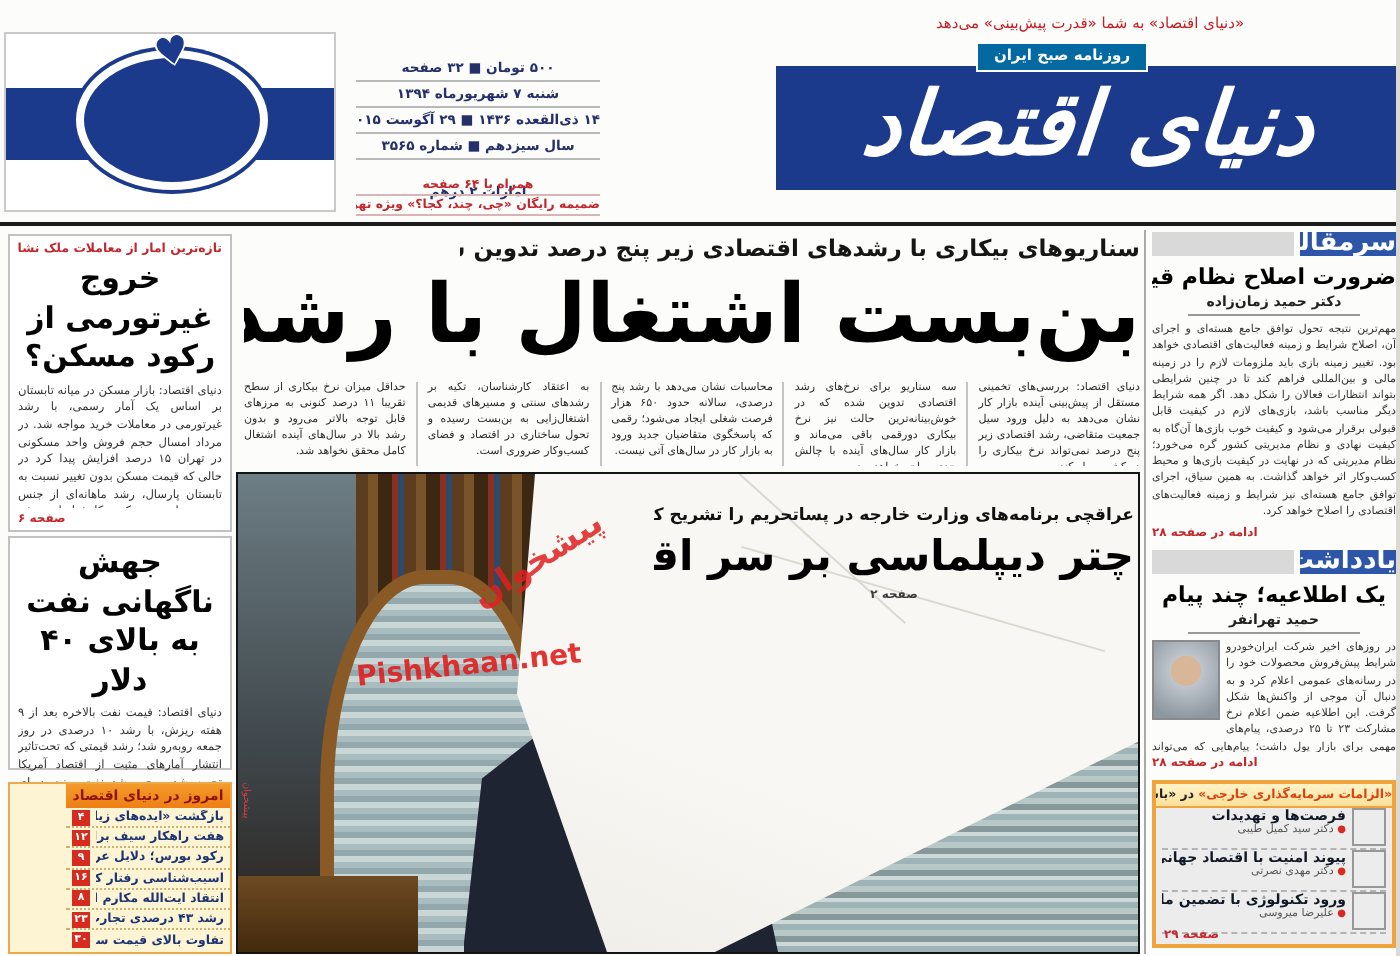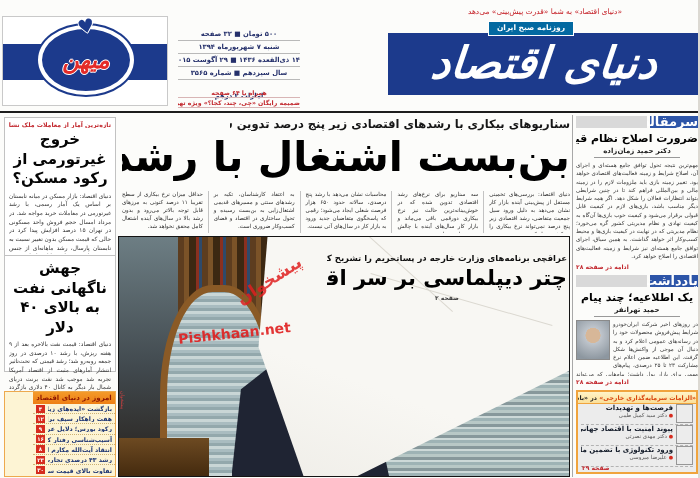--- a/index.html
+++ b/index.html
@@ -101,21 +101,21 @@
   .ph-caption { left:1px; bottom:28%; writing-mode:vertical-rl; font-size:5px;
     color:#d04040; z-index:6; }
   .photo-story { top:16px; right:2px; width:240px; text-align:center; z-index:7; }
   .ps-kicker { font-size:8.5px; font-weight:bold; color:#101010; white-space:nowrap; overflow:hidden; }
   .ps-headline { font-size:21px; font-weight:bold; color:#000; margin-top:3px; white-space:nowrap; overflow:hidden; }
   .ps-page { font-size:6px; font-weight:bold; color:#3c3c3c; margin-top:4px; }
 
   
   .lbox { left:4px; width:112px; background:#fff; border:1px solid #c2c2c2; padding:3px 4px; }
   .box-housing { top:117px; height:149px; }
-  .box-oil { top:255px; height:117px; }
+  .box-oil { top:268px; height:117px; }
   .kicker-red { font-size:6.2px; font-weight:bold; color:#c2272d; text-align:center;
     margin-bottom:2px; white-space:nowrap; overflow:hidden; }
   .box-headline { font-size:15px; font-weight:bold; text-align:center; color:#050505;
     line-height:1.3; margin-bottom:3px; }
   .box-body { font-size:5.8px; line-height:1.5; text-align:justify; color:#333; overflow:hidden; }
   .bb-housing { height:62px; }
   .bb-oil { height:60px; }
   .page-ref { font-size:6px; font-weight:bold; color:#c2272d; text-align:left; margin-top:2px; }
 
   .today { left:4px; top:391px; width:112px; height:86px; border:1px solid #eda94e;
@@ -164,21 +164,20 @@
 </style>
 </head>
 <body>
 
 <div id="page">
 
   <div class="abs ad-box">
     <div class="ad-band"></div>
     <div class="ad-oval">
       <div class="ad-heart">♥</div>
-      <div class="ad-brand">میهن</div>
     </div>
   </div>
 
   <div class="abs info-block">
     <div class="info-line">۵۰۰ تومان ■ ۳۲ صفحه</div>
     <div class="info-line">شنبه ۷ شهریورماه ۱۳۹۴</div>
     <div class="info-line">۱۴ ذی‌القعده ۱۴۳۶ ■ ۲۹ آگوست ۲۰۱۵</div>
     <div class="info-line">سال سیزدهم ■ شماره ۳۵۶۵</div>
     <div class="info-line">امارات ۲ درهم</div>
   </div>

